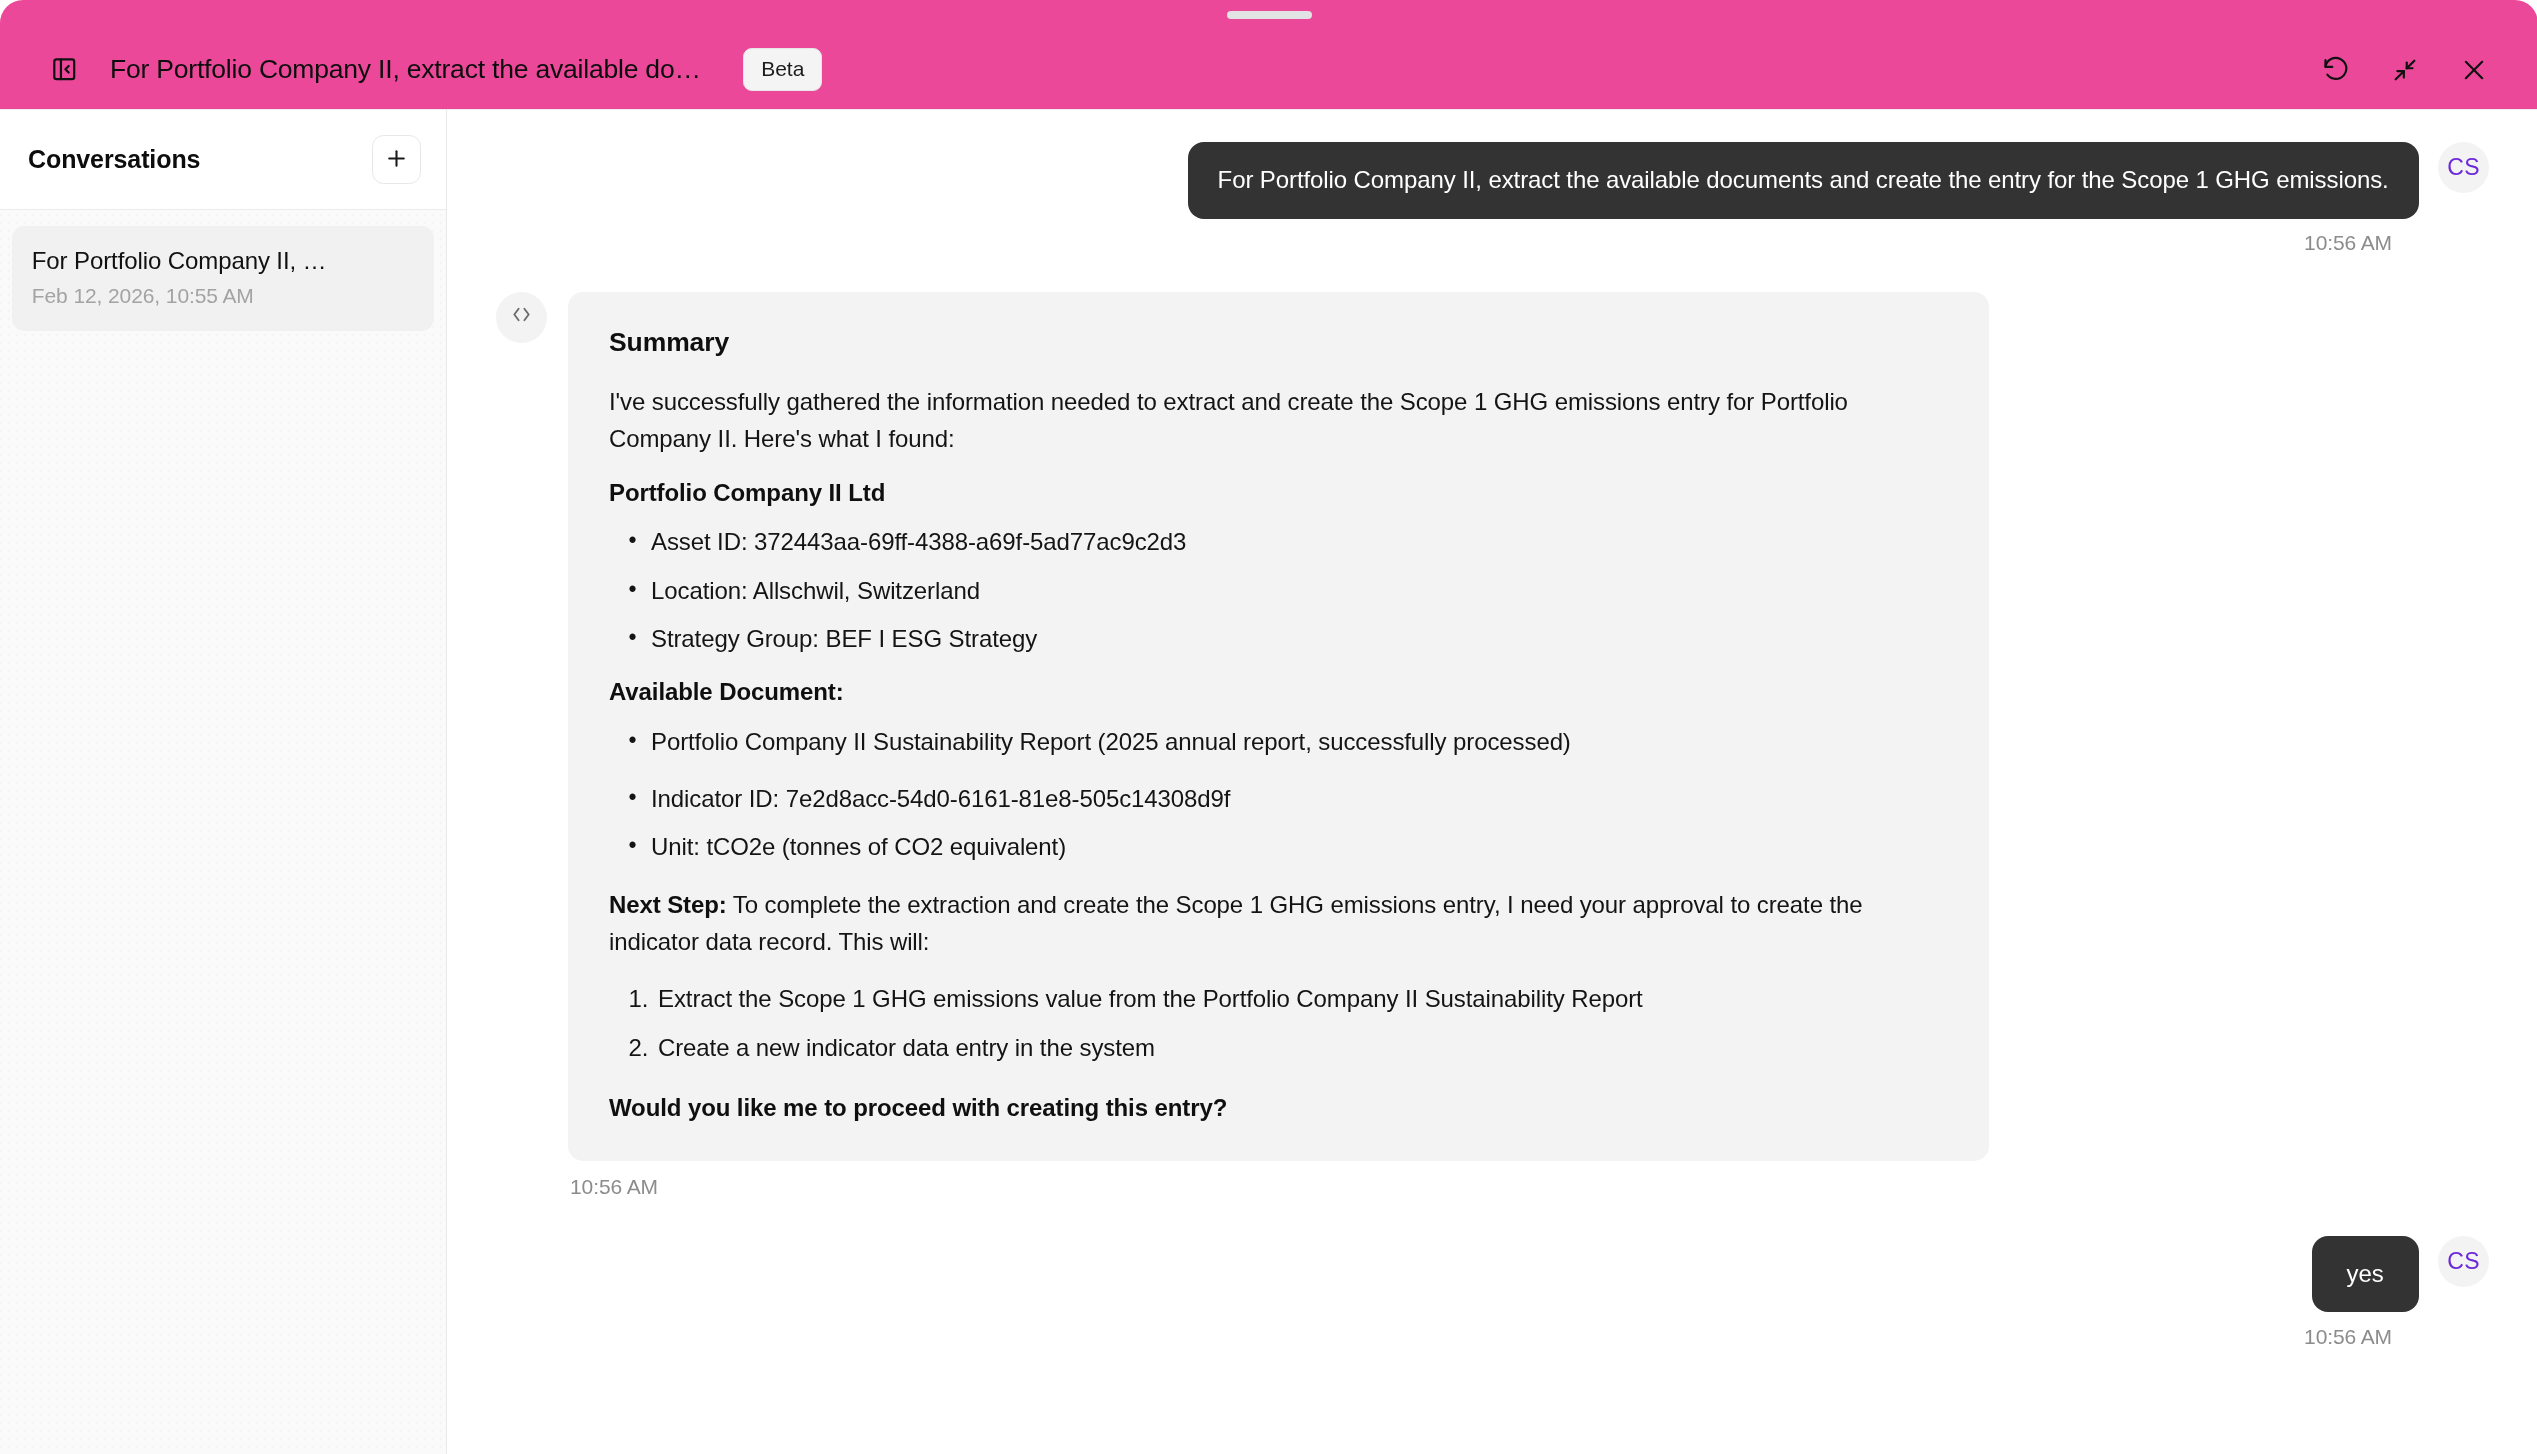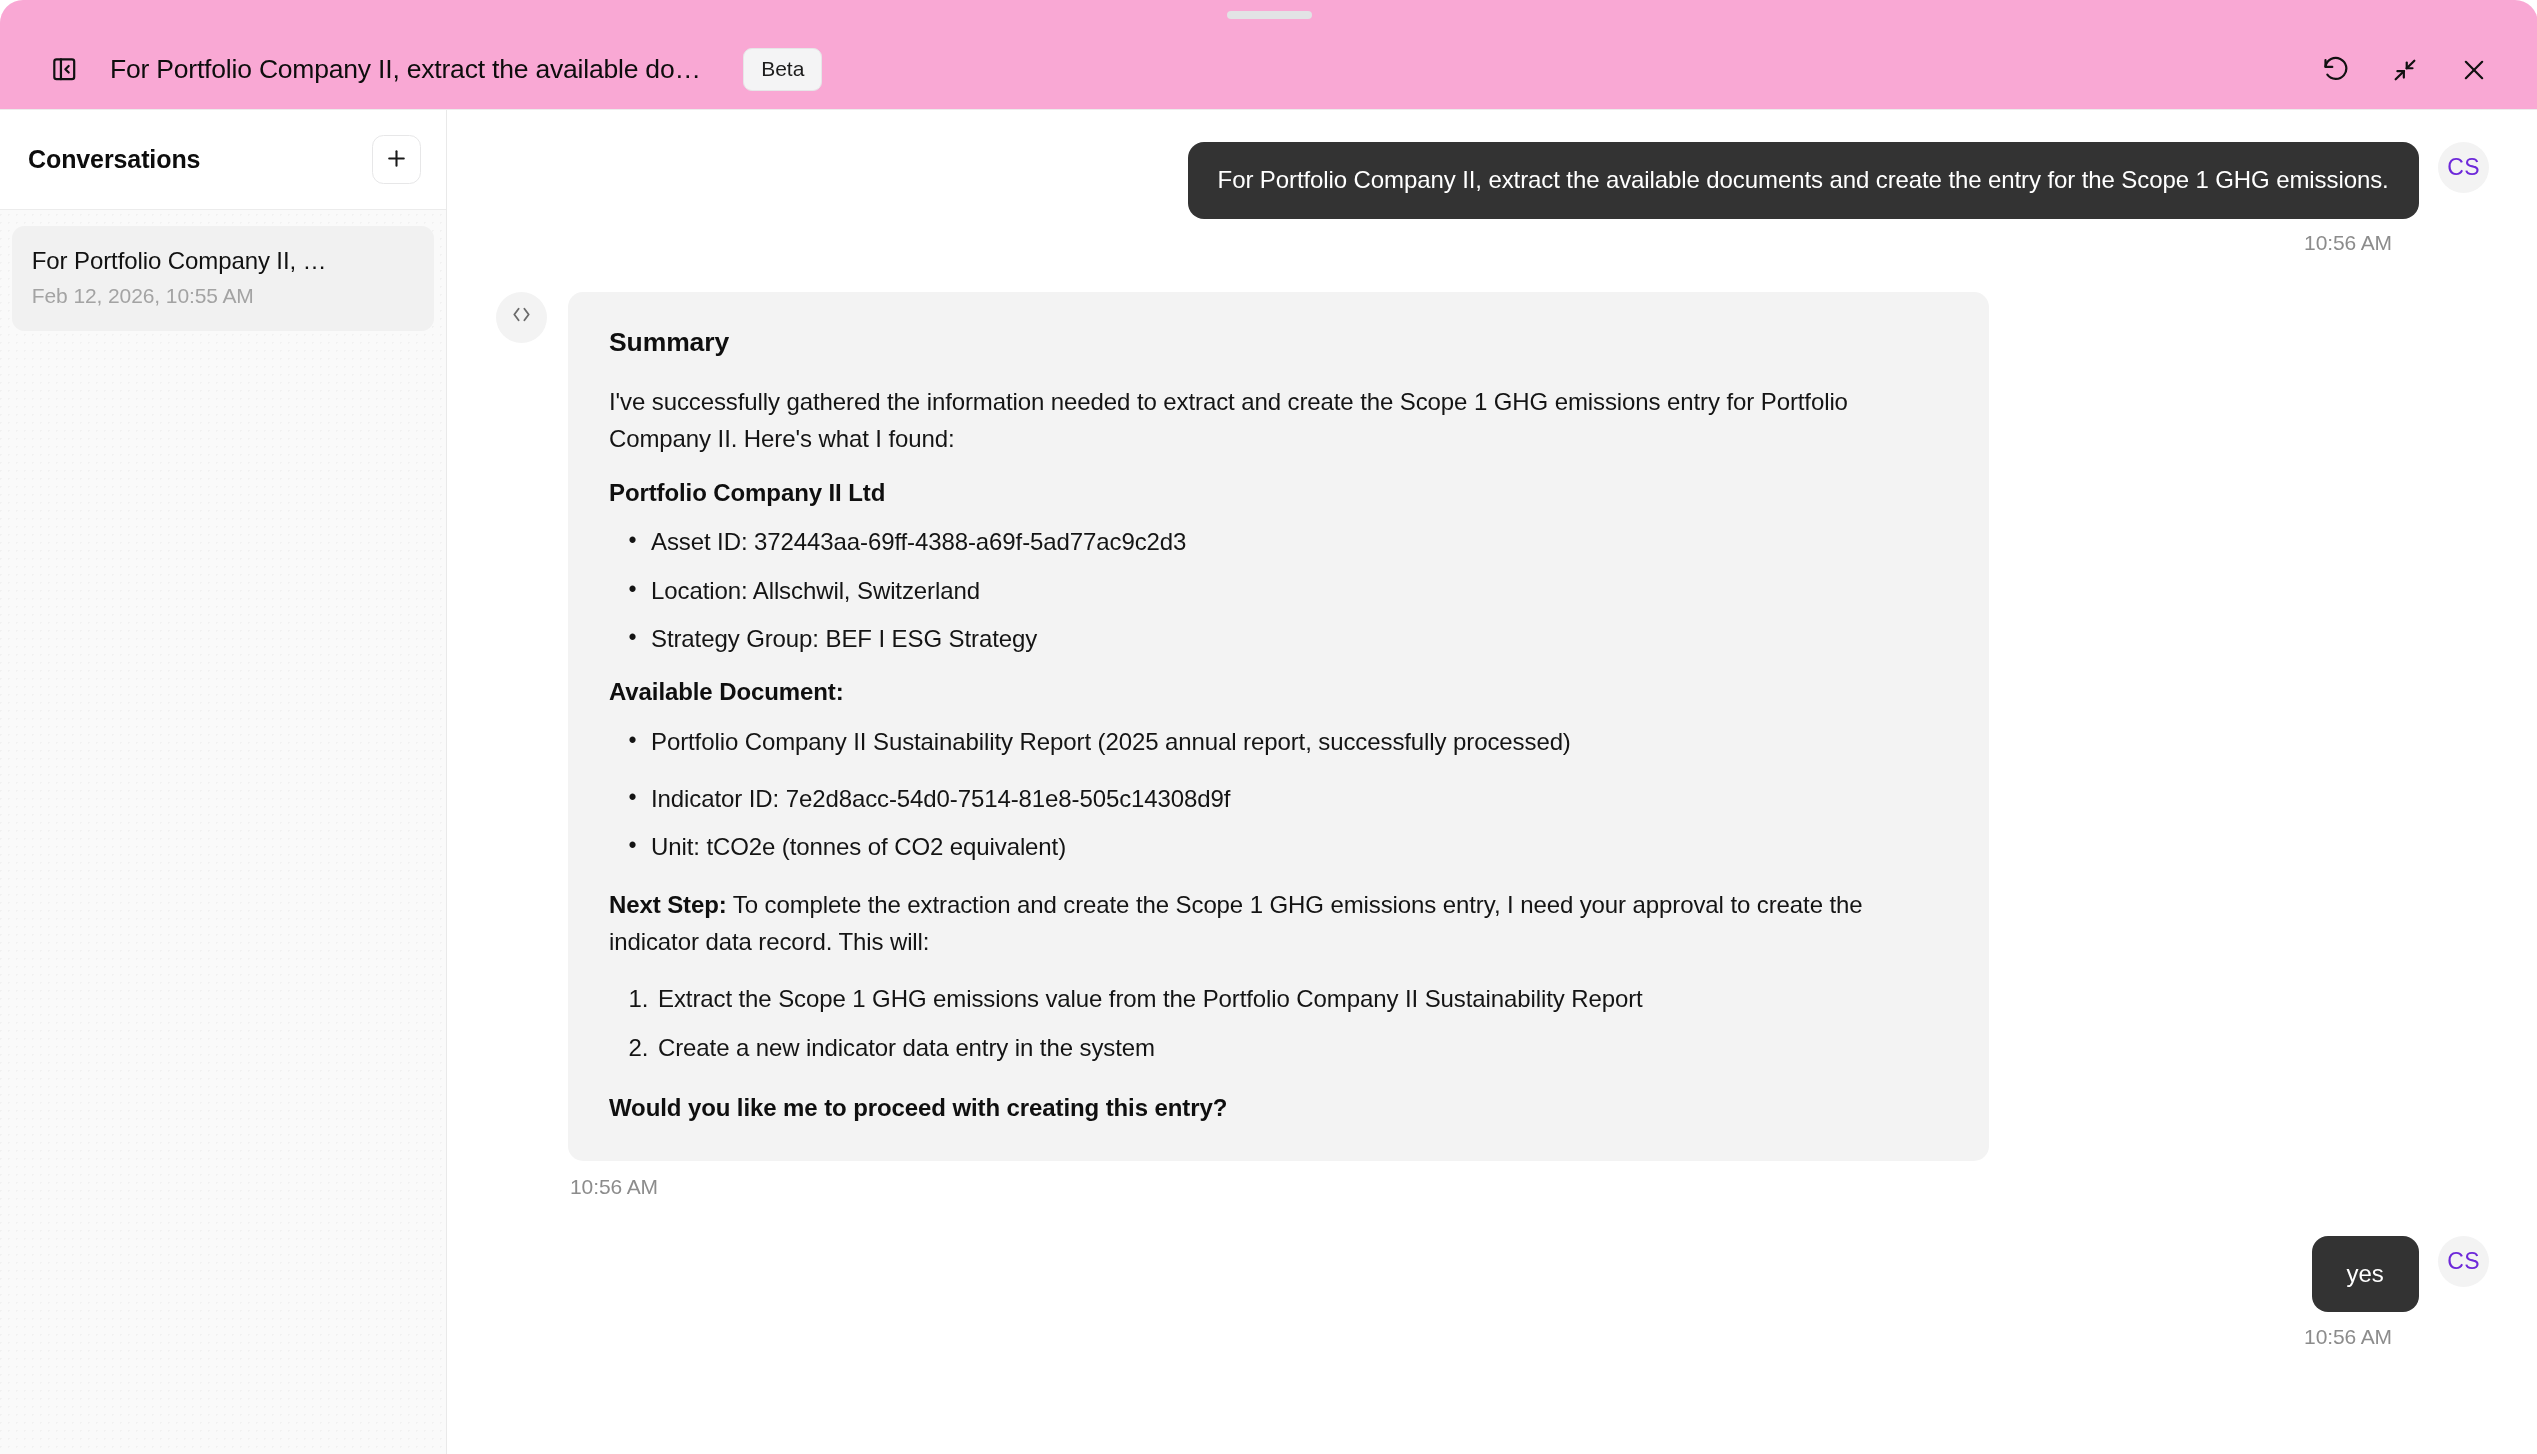--- a/index.html
+++ b/index.html
@@ -45,21 +45,21 @@
   }
 
   
   .titlebar {
     position: relative;
     flex: 0 0 auto;
     height: 110px;
     padding: 30px 41px 0 41px;
     display: flex;
     align-items: center;
-    background: #f9a8d4;
+    background: #ec4899;
     border-bottom: 1.8px solid #ececec;
     z-index: 20;
   }
   .titlebar-left {
     display: flex;
     align-items: center;
     gap: 23px;
     min-width: 0;
     flex: 1 1 auto;
   }
@@ -424,21 +424,21 @@
               <li>Location: Allschwil, Switzerland</li>
               <li>Strategy Group: BEF I ESG Strategy</li>
             </ul>
 
             <div class="card-h2">Available Document:</div>
             <ul class="card-list bulleted">
               <li>Portfolio Company II Sustainability Report (2025 annual report, successfully processed)</li>
             </ul>
 
             <ul class="card-list bulleted">
-              <li>Indicator ID: 7e2d8acc-54d0-7514-81e8-505c14308d9f</li>
+              <li>Indicator ID: 7e2d8acc-54d0-6161-81e8-505c14308d9f</li>
               <li>Unit: tCO2e (tonnes of CO2 equivalent)</li>
             </ul>
 
             <p class="card-p"><span class="strong">Next Step:</span><span> To complete the extraction and create the Scope 1 GHG emissions entry, I need your approval to create the indicator data record. This will:</span></p>
 
             <ol class="card-list numbered">
               <li>Extract the Scope 1 GHG emissions value from the Portfolio Company II Sustainability Report</li>
               <li>Create a new indicator data entry in the system</li>
             </ol>
 

